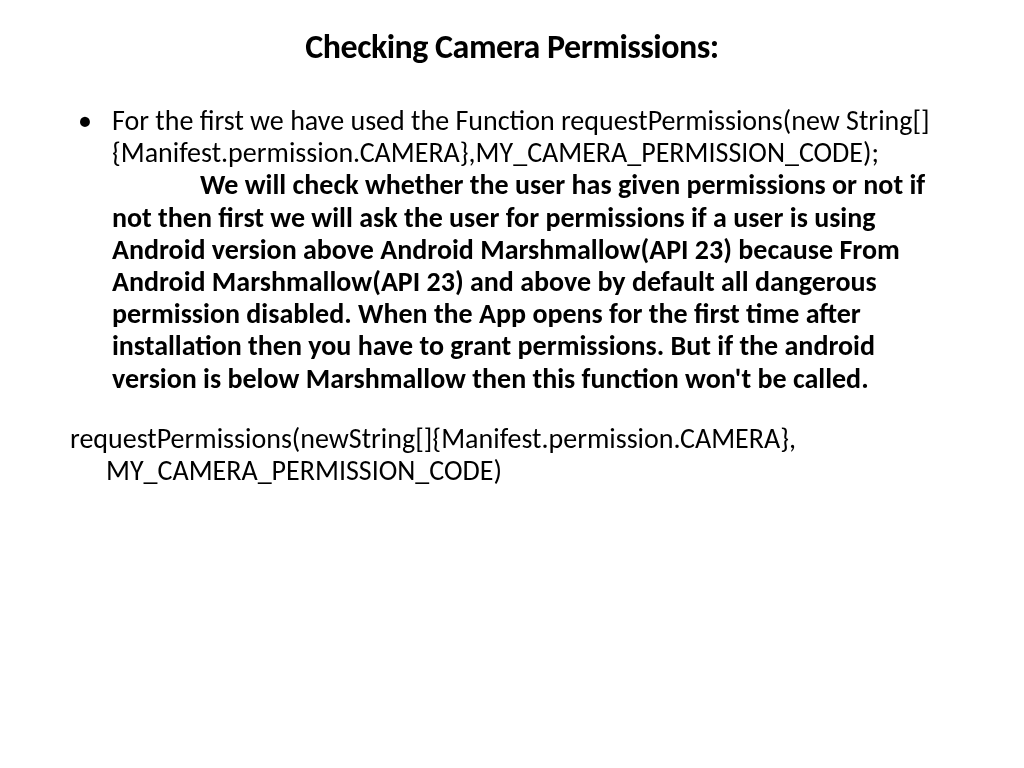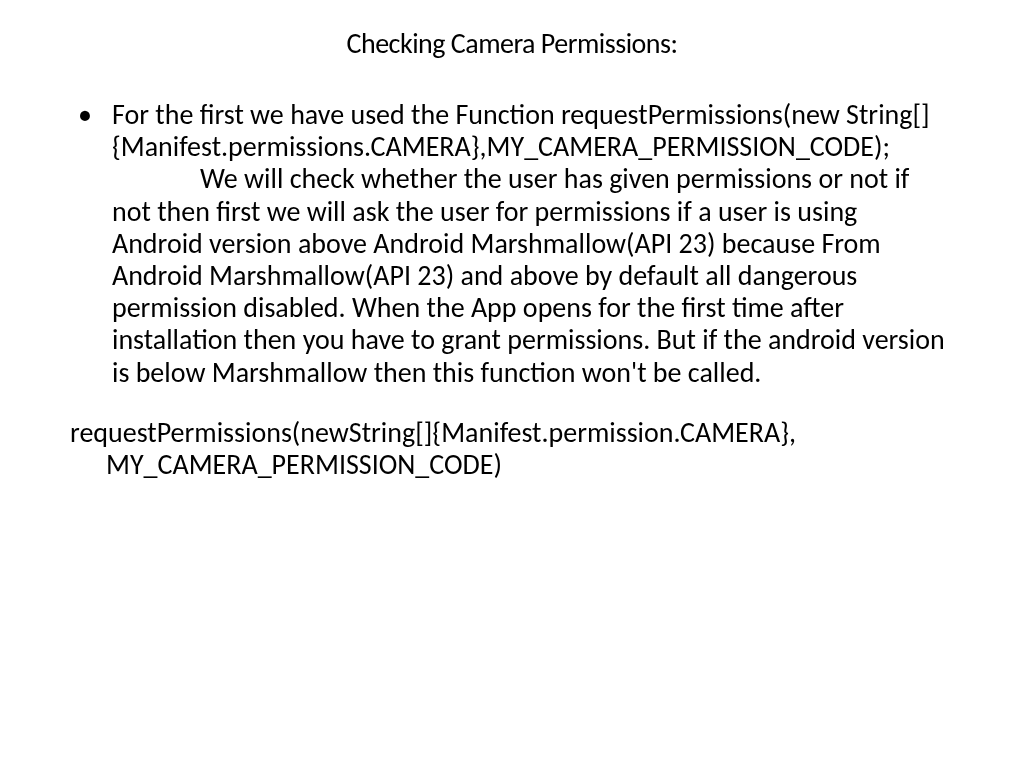--- a/index.html
+++ b/index.html
@@ -14,22 +14,22 @@
       font-family: Calibri, "Segoe UI", Arial, sans-serif;
       color: #000000;
       overflow: hidden;
     }
     .slide {
       width: 100%;
       height: 100%;
       padding: 26px 70px 40px 70px;
     }
     .title {
-      font-size: 28px;
-      font-weight: 400;
+      font-size: 34px;
+      font-weight: 700;
       text-align: center;
       margin-bottom: 38px;
       letter-spacing: -0.5px;
     }
     .bullet-item {
       display: flex;
       align-items: flex-start;
       margin-bottom: 28px;
     }
     .bullet-marker {
@@ -40,20 +40,21 @@
       flex-shrink: 0;
     }
     .bullet-text {
       font-size: 28px;
       line-height: 1.15;
       word-wrap: break-word;
       overflow-wrap: break-word;
     }
     .indented-continuation {
       display: block;
+      font-weight: bold;
     }
     .indented-continuation::before {
       content: "";
       display: inline-block;
       width: 88px;
     }
     .hanging-para {
       font-size: 28px;
       line-height: 1.15;
       padding-left: 36px;
@@ -64,20 +65,20 @@
   </style>
 </head>
 <body>
 
 <div class="slide">
   <h1 class="title">Checking Camera Permissions:</h1>
 
   <div class="bullet-item">
     <span class="bullet-marker">•</span>
     <div class="bullet-text">
-      <span>For the first we have used the Function requestPermissions(new String[]{Manifest.permissions.CAMERA},MY_CAMERA_PERMISSION_CODE);</span>
+      <span>For the first we have used the Function requestPermissions(new String[]{Manifest.permission.CAMERA},MY_CAMERA_PERMISSION_CODE);</span>
       <br>
       <span class="indented-continuation">We will check whether the user has given permissions or not if not then first we will ask the user for permissions if a user is using Android version above Android Marshmallow(API 23) because From Android Marshmallow(API 23) and above by default all dangerous permission disabled. When the App opens for the first time after installation then you have to grant permissions. But if the android version is below Marshmallow then this function won't be called.</span>
     </div>
   </div>
 
   <p class="hanging-para">requestPermissions(newString[]{Manifest.permission.CAMERA}, MY_CAMERA_PERMISSION_CODE)</p>
 </div>
 
 </body></html>

